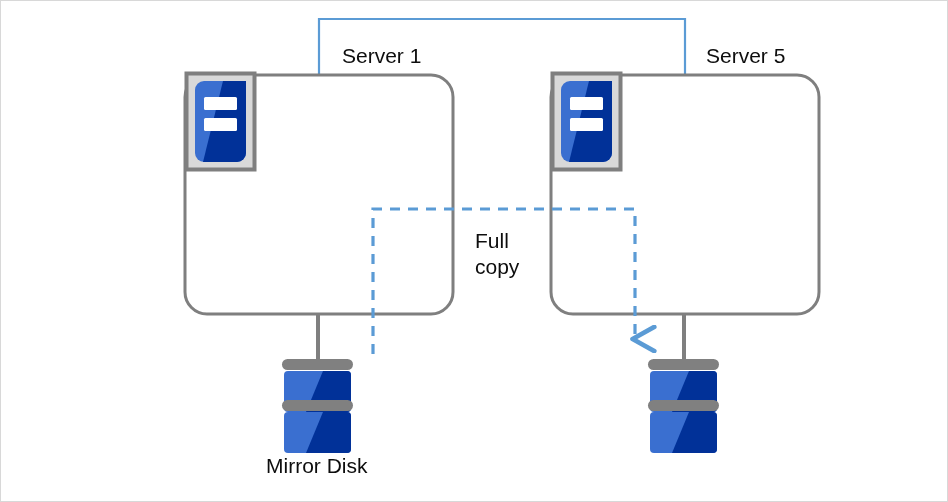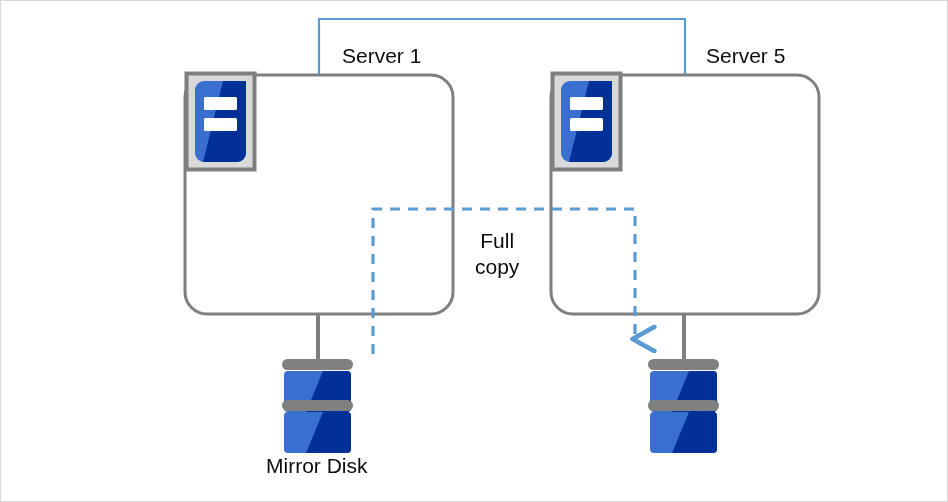--- a/index.html
+++ b/index.html
@@ -11,21 +11,20 @@
     font-family: "Liberation Sans", sans-serif;
   }
   #canvas {
     position: relative;
     width: 948px;
     height: 502px;
     background: #ffffff;
     border: 1px solid #d8d8d8;
     box-sizing: border-box;
     overflow: hidden;
-    text-align: center;
   }
   #diagram-svg {
     position: absolute;
     left: 0;
     top: 0;
     width: 948px;
     height: 502px;
   }
   .label {
     position: absolute;

